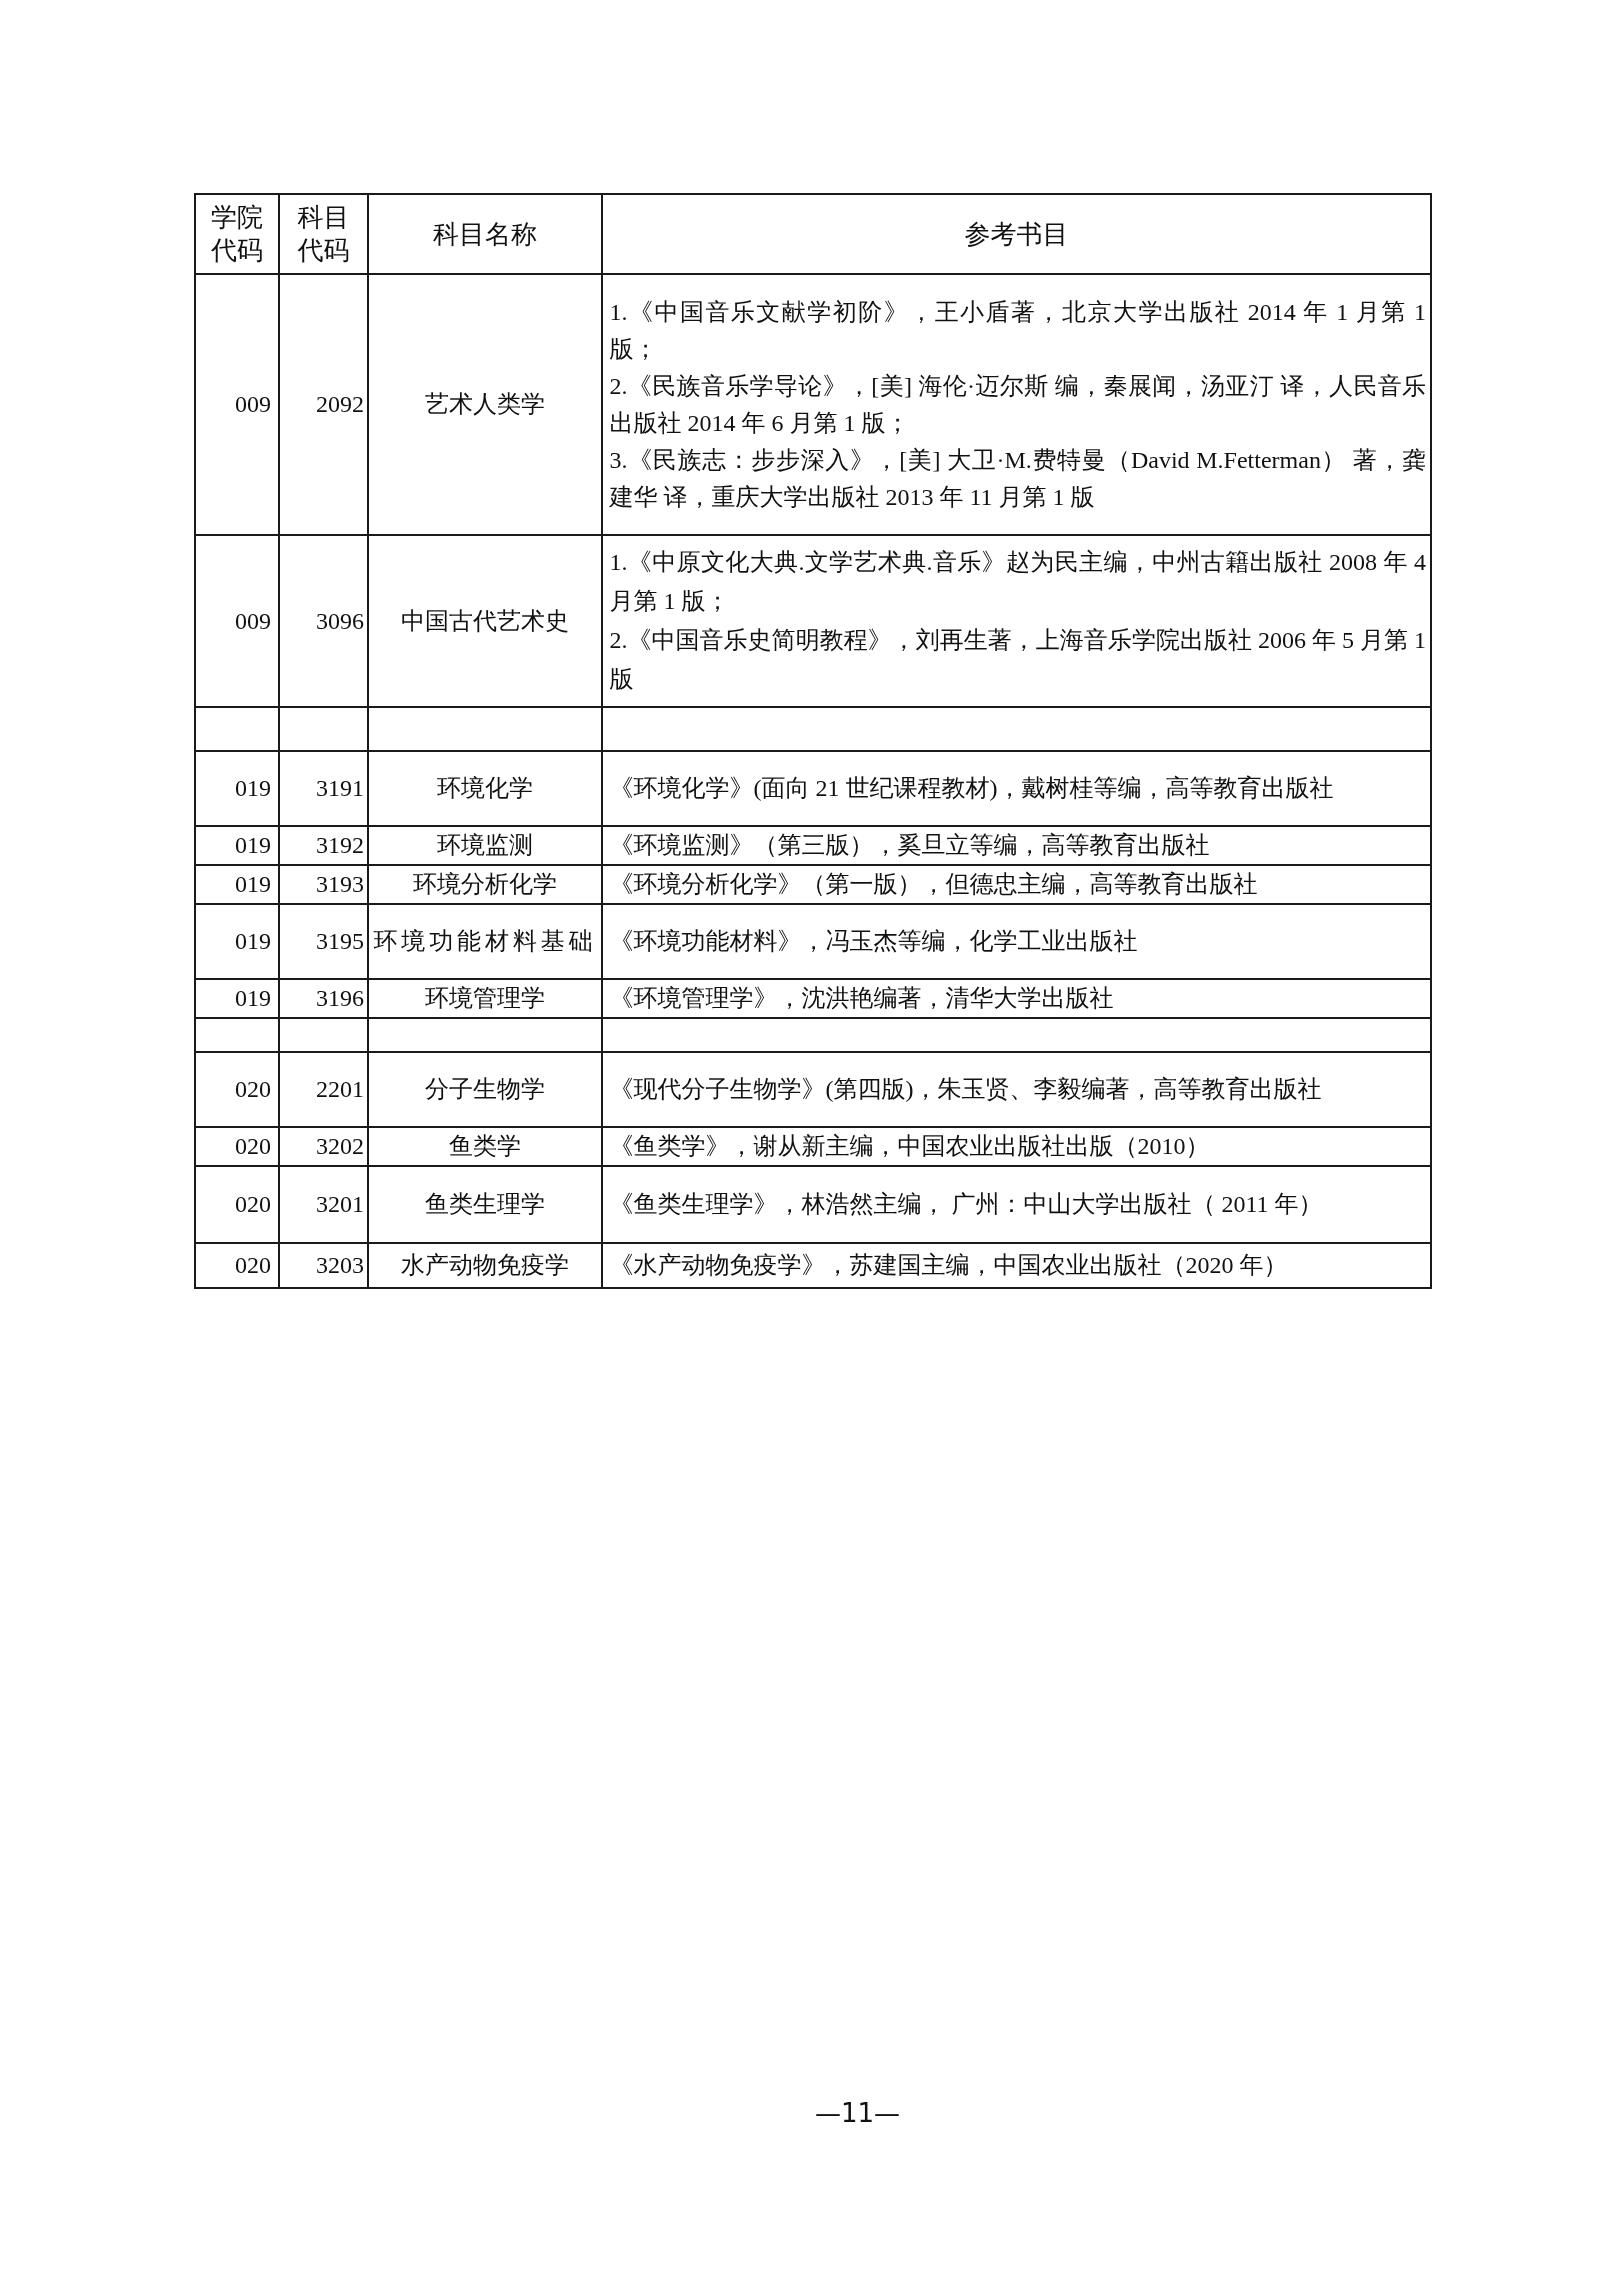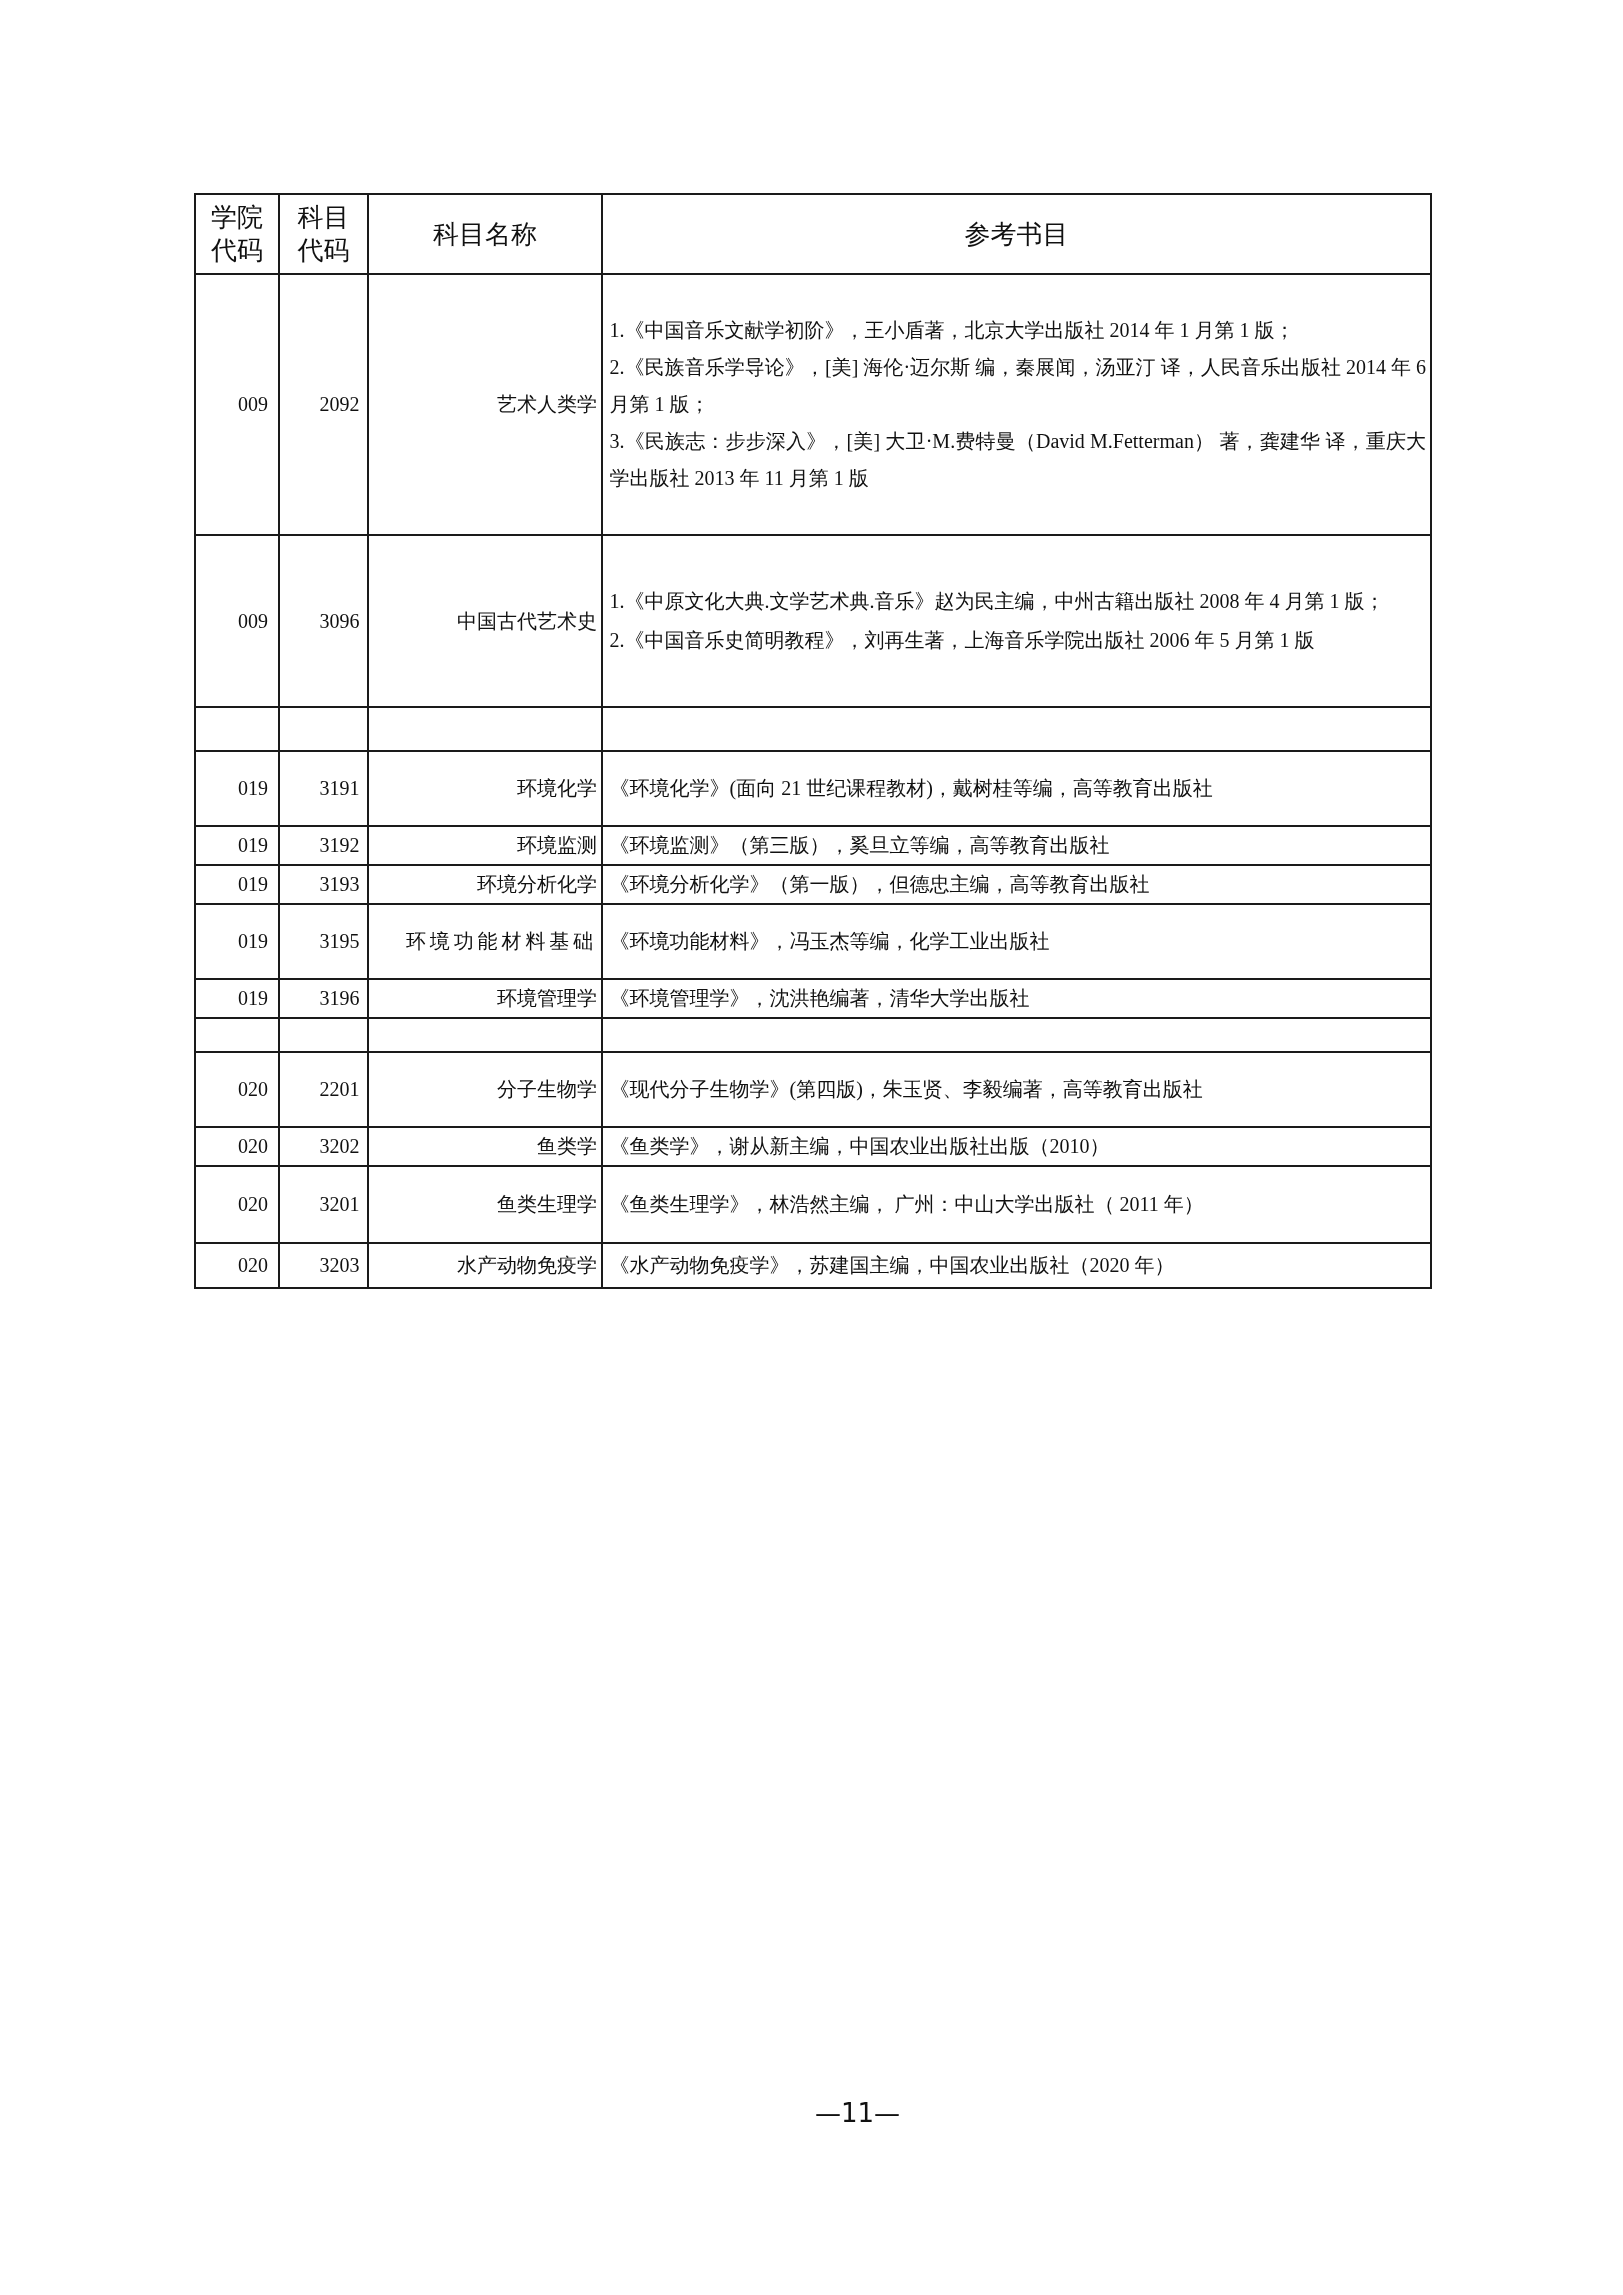--- a/index.html
+++ b/index.html
@@ -19,39 +19,39 @@
       position: absolute;
       left: 194px;
       top: 193px;
       border-collapse: collapse;
       table-layout: fixed;
       width: 1236px;
     }
     .page-table td, .page-table th {
       border: 2px solid #1a1a1a;
       padding: 0 3.9px;
-      font-size: 20px;
+      font-size: 24px;
       line-height: 37px;
       font-weight: normal;
       vertical-align: middle;
       overflow: hidden;
       box-sizing: border-box;
     }
     .page-table th {
       font-family: "DejaVu Sans", "Liberation Sans", sans-serif;
       text-align: center;
       font-size: 26px;
       line-height: 33px;
     }
     .col-college { width: 84px; }
     .col-code { width: 89px; }
     .col-name { width: 234px; }
     .col-refs { width: 829px; }
     td.center { text-align: center; padding-left: 36px; }
-    td.left { text-align: right; }
+    td.left { text-align: center; }
     td.refs {
       text-align: justify;
       padding-left: 6.5px;
       padding-right: 3.9px;
     }
     td.name-wide { letter-spacing: 3.9px; margin-top: 24px; }
     .ref-line { display: block; }
     .footer {
       position: absolute;
       top: 2098px;

